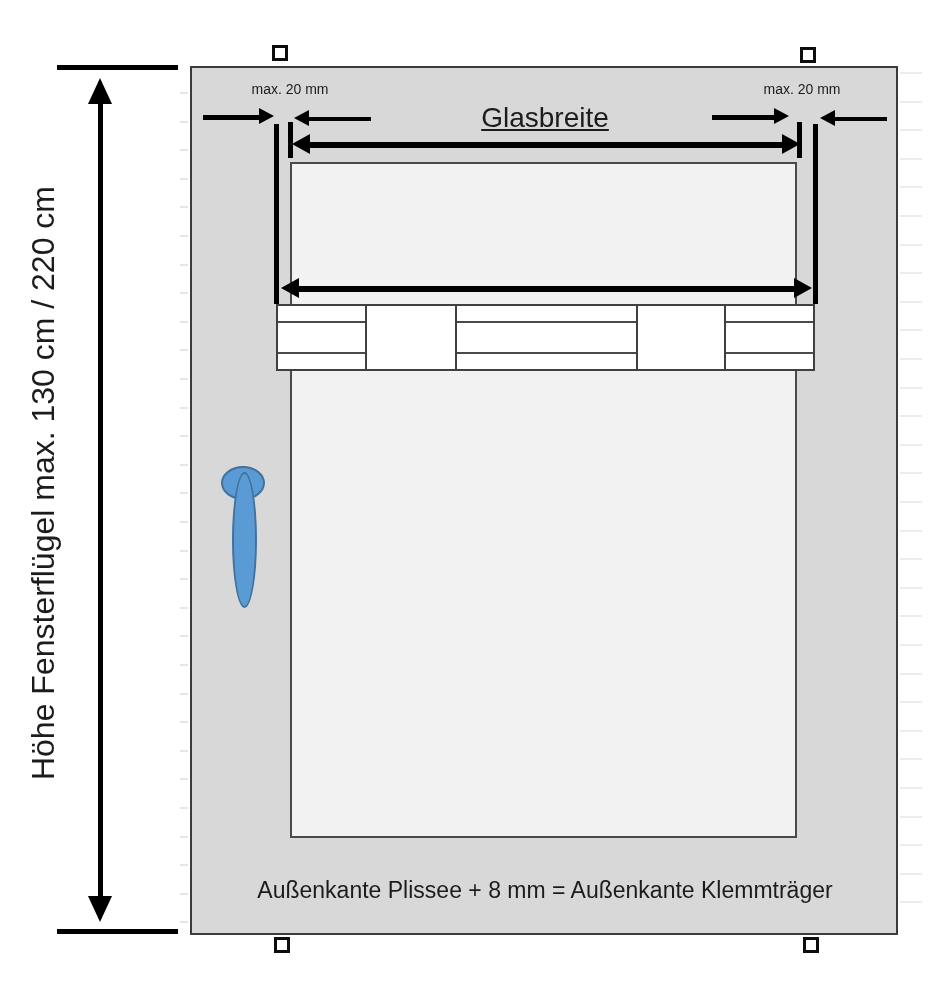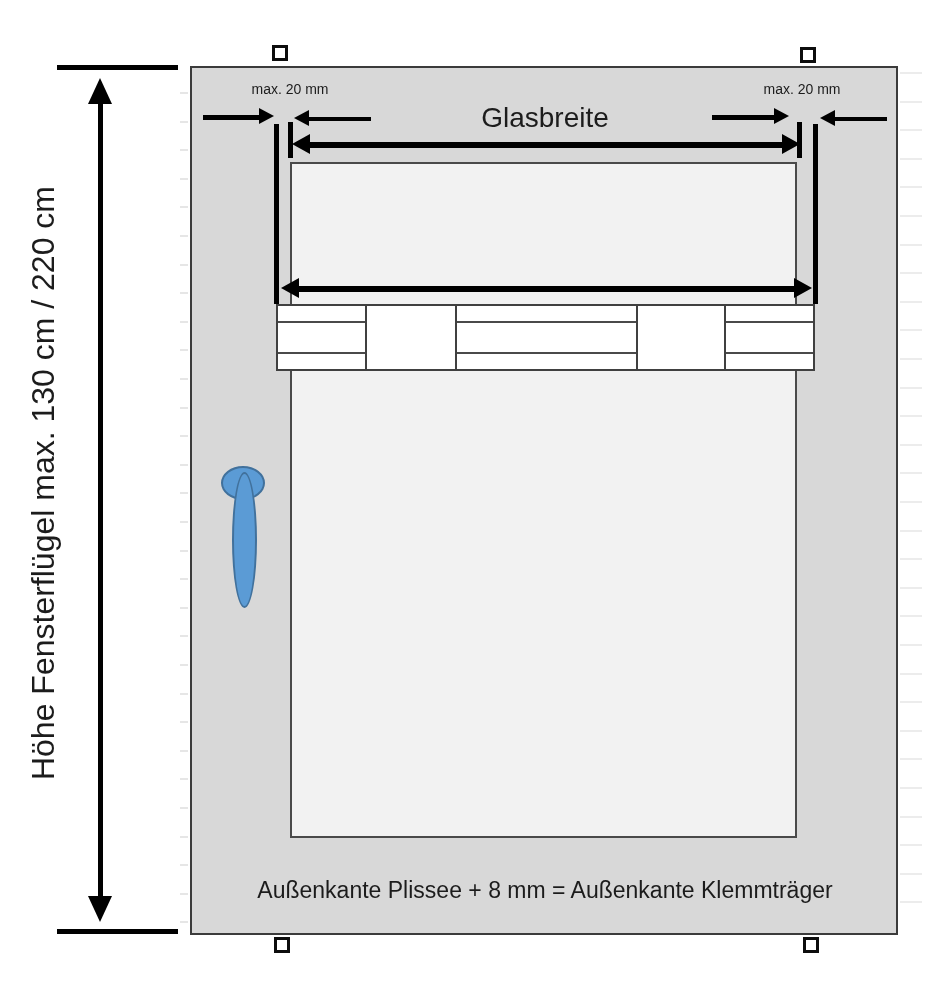--- a/index.html
+++ b/index.html
@@ -95,21 +95,21 @@
 
   .off-r-shaft-out{left:712px;top:115px;width:62px;height:4.5px;}
   .off-r-head-out{left:774px;top:108px;}
   .off-r-tick{left:797px;top:122px;height:36px;}
   .off-r-longline{left:813px;top:124px;height:180px;}
   .off-r-head-in{left:820px;top:110px;}
   .off-r-shaft-in{left:835px;top:116.5px;width:52px;height:4.5px;}
 
   
   .dim-label{width:250px;text-align:center;font-size:28px;white-space:nowrap;}
-  .glas-label{left:420px;top:102px;}
+  .glas-label{left:420px;top:102px;text-decoration:underline;}
   .plissee-label{left:423px;top:244px;}
 
   .glas-head-l{left:292px;top:134px;}
   .glas-head-r{left:782px;top:134px;}
   .glas-shaft{left:308px;top:142px;width:476px;height:6px;background:var(--line);}
 
   .plissee-head-l{left:281px;top:278px;}
   .plissee-head-r{left:794px;top:278px;}
   .plissee-shaft{left:297px;top:286px;width:499px;height:6px;background:var(--line);}
 

